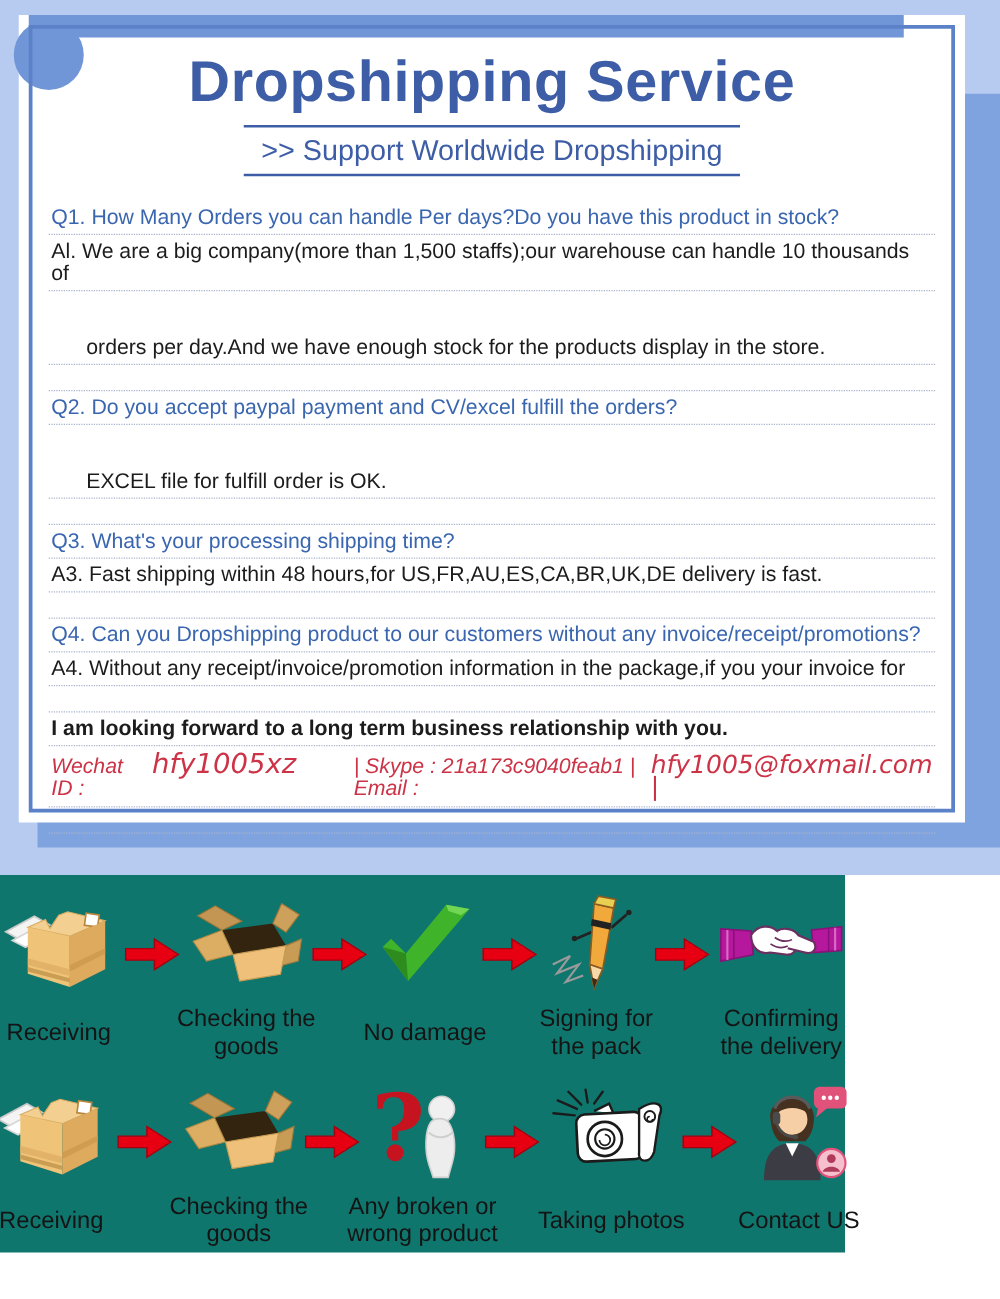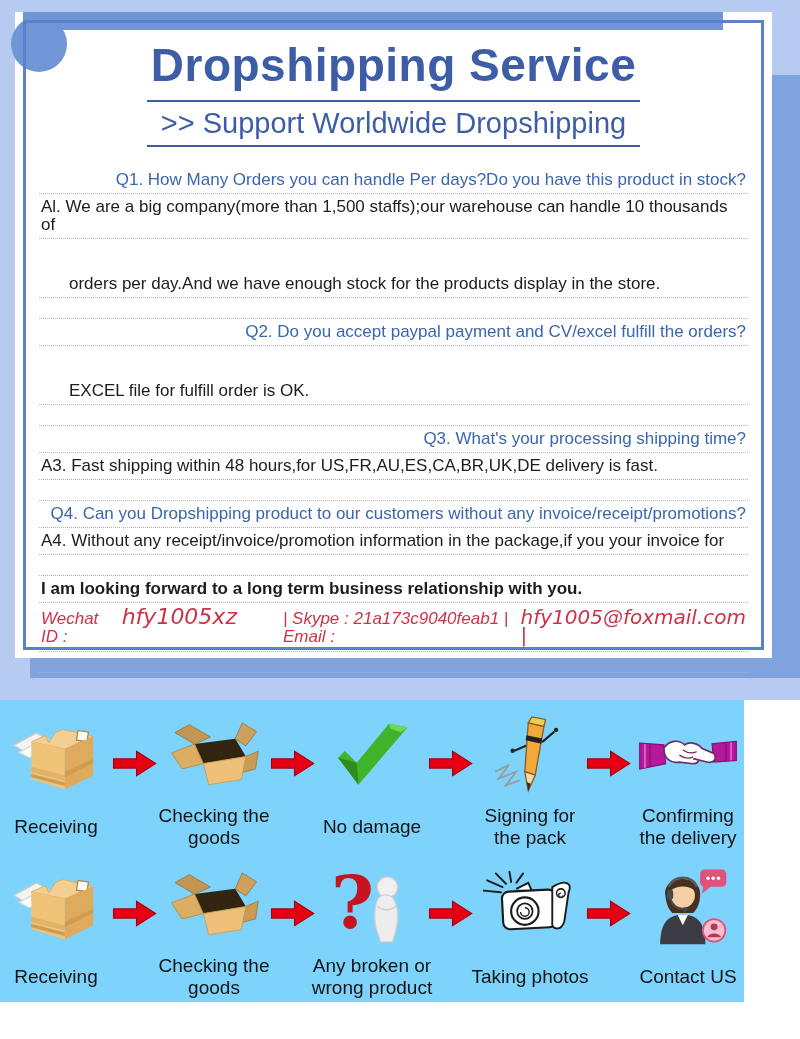--- a/index.html
+++ b/index.html
@@ -12,35 +12,35 @@
 
   
   .hero{position:relative;width:800px;height:700px;background:var(--background);overflow:hidden;}
   .shadow-rect{position:absolute;left:30px;top:75px;width:770px;height:603px;background:var(--shadow);}
   .card{position:absolute;left:15px;top:12px;width:757px;height:646px;background:#ffffff;}
   .card-inner-border{position:absolute;left:8px;top:8px;right:8px;bottom:8px;border:3px solid var(--border);pointer-events:none;}
   .accent-bar{position:absolute;left:8px;top:0;width:700px;height:18px;background:var(--accent);}
   .corner-circle{position:absolute;left:-4px;top:4px;width:56px;height:56px;border-radius:50%;background:var(--accent);}
   .page-title{margin-top:26px;text-align:center;font-size:46px;font-weight:bold;color:var(--title);letter-spacing:.5px;}
   .subtitle{width:fit-content;margin:8px auto 0;padding:5px 14px;border-top:2px solid var(--title);border-bottom:2px solid var(--title);
-    font-size:29px;color:var(--title);}
+    font-size:23px;color:var(--title);}
   .faq-area{margin:20px 24px 0 24px;}
   .line{padding:4px 2px 4px 2px;font-size:17px;line-height:18px;border-bottom:1px dotted var(--dotted);color:var(--answer);}
-  .q-line{color:var(--question);text-align:right;}
+  .q-line{color:var(--question);}
   .a-line.cont{padding-left:30px;margin-top:32px;}
   .spacer{height:21px;}
   .closing-line{color:var(--answer);font-weight:bold;}
   .contact-line{display:flex;align-items:baseline;color:var(--contact);padding-top:5px;padding-bottom:5px;font-style:italic;}
   .wechat-label{font-size:17px;}
   .wechat-id{font-size:22px;margin-left:8px;margin-right:46px;font-family:"DejaVu Sans",sans-serif;}
   .skype-info{font-size:17px;}
   .email-info{font-size:20px;margin-left:6px;font-family:"DejaVu Sans",sans-serif;}
 
   
-  .process{background:#7dd3fc;width:744px;padding-top:12px;}
+  .process{background:#0f766e;width:676px;padding-top:12px;}
   .steps-row{display:flex;justify-content:center;align-items:flex-start;}
   .steps-row + .steps-row{margin-top:10px;}
   .step{width:112px;margin:0 6px;display:flex;flex-direction:column;align-items:center;}
   .step-icon{height:88px;display:flex;align-items:center;justify-content:center;}
   .step-label{min-height:50px;display:flex;align-items:center;justify-content:center;text-align:center;
     font-size:19px;line-height:1.15;color:#141414;margin:2px -18px 0;white-space:pre-line;}
   .arrow{width:46px;flex:none;margin-top:36px;display:flex;justify-content:center;}
 </style>
 </head>
 <body>

